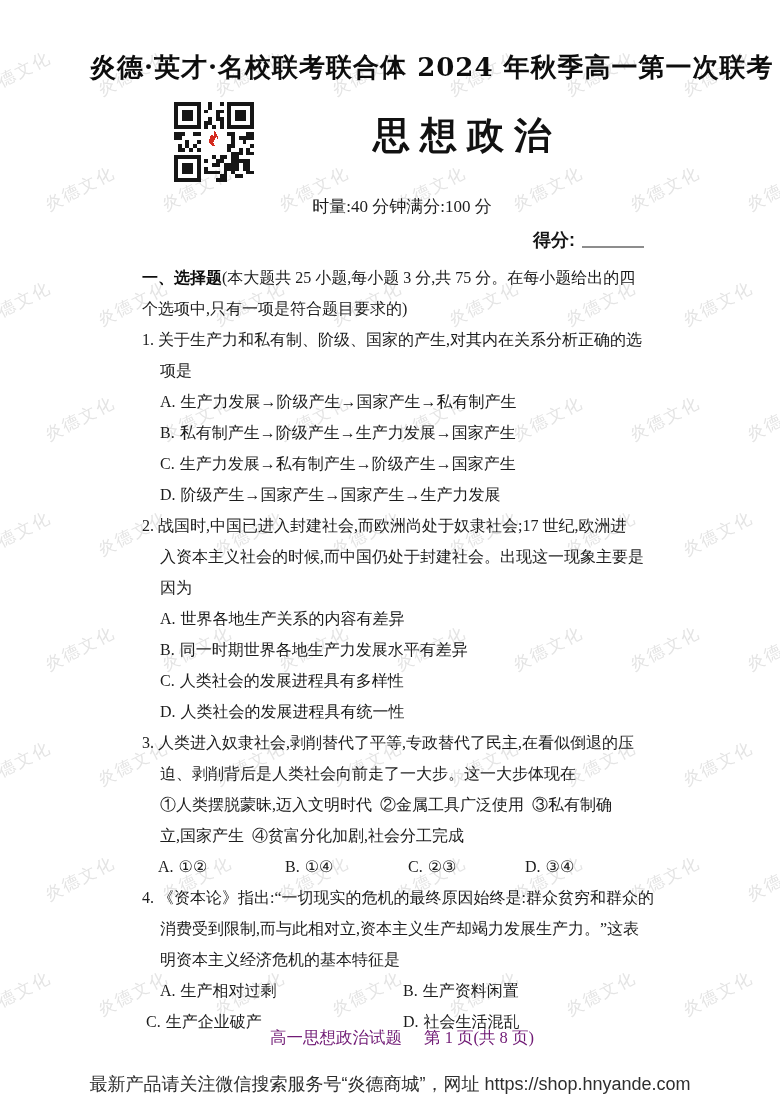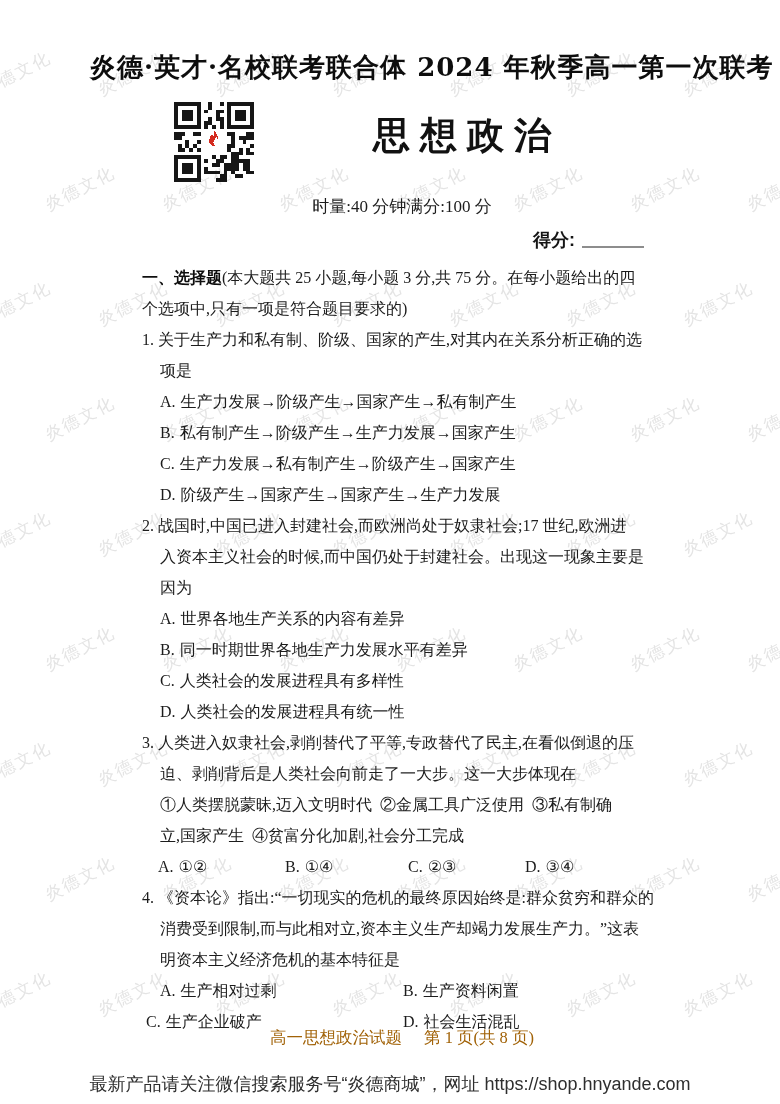--- a/index.html
+++ b/index.html
@@ -47,21 +47,21 @@
   .line.ind{margin-left:18px;}
   .sec-title{
     font-family:"Liberation Sans","DejaVu Sans",sans-serif;font-weight:bold;color:#0e0e0e;
   }
   .qnum{margin-right:4px;}
   .opt-label{margin-right:5px;}
   .abs-opt{position:absolute;top:0;white-space:nowrap;}
   
   .page-footer{
     position:absolute;top:1027px;left:142px;width:520px;text-align:center;
-    font-size:16.5px;color:#a16207;white-space:nowrap;
+    font-size:16.5px;color:#701a75;white-space:nowrap;
   }
   .page-footer .gap{display:inline-block;width:22px;}
   .promo{
     position:absolute;top:1072px;left:0;width:780px;text-align:center;
     font-family:"Liberation Sans","DejaVu Sans",sans-serif;font-size:18px;color:#2e2e2e;
     white-space:nowrap;
   }
 </style>
 </head>
 <body>

